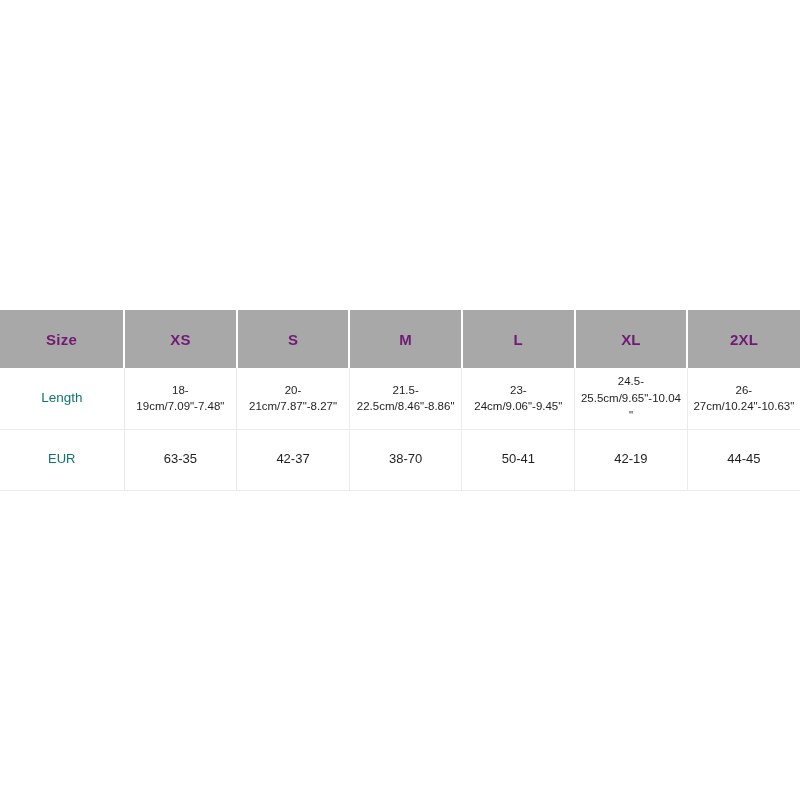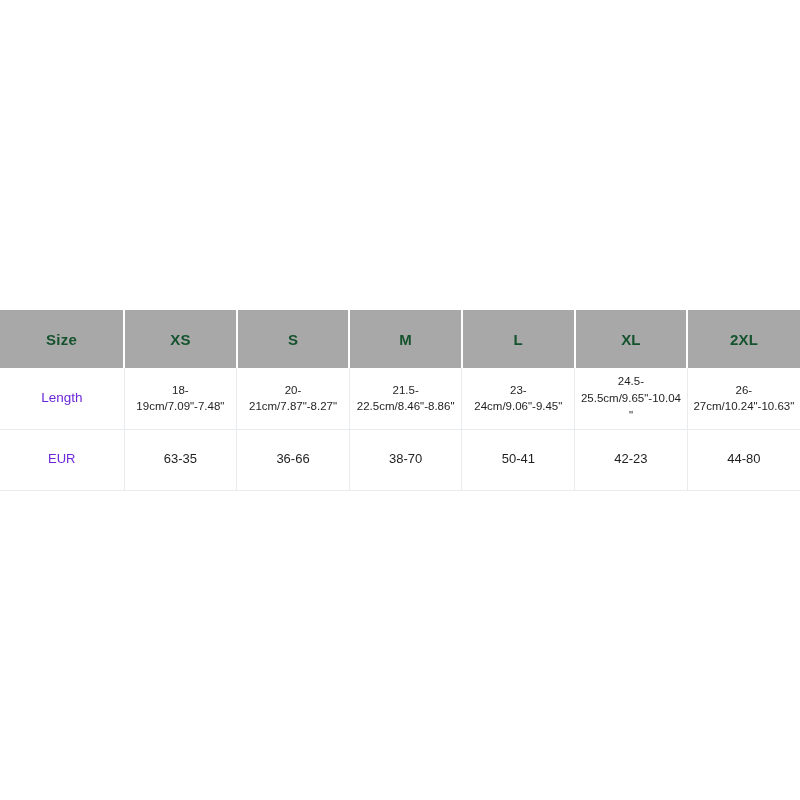--- a/index.html
+++ b/index.html
@@ -36,21 +36,21 @@
     table-layout: fixed;
     background: #ffffff;
   }
 
   table.size-chart col.first-col { width: 124px; }
   table.size-chart col.size-col  { width: 112.6px; }
 
   
   table.size-chart thead th {
     background: #a8a8a8;
-    color: #14532d;
+    color: #701a75;
     font-size: 15px;
     font-weight: bold;
     text-align: center;
     vertical-align: middle;
     height: 58px;
     padding: 0 4px;
     border-right: 2px solid #ffffff;
     letter-spacing: 0.2px;
     box-sizing: border-box;
   }
@@ -79,21 +79,21 @@
     border-right: none;
   }
   table.size-chart tbody tr:last-child td {
     border-bottom: 1px solid #e9ecee;
     margin-top: 24px;
   }
 
   
   table.size-chart tbody td.row-label {
     font-size: 13.5px;
-    color: #6d28d9;
+    color: #0f766e;
   }
 
   
   table.size-chart tbody tr.eur-row td {
     font-size: 13px;
   }
 </style>
 </head>
 <body>
 
@@ -130,23 +130,23 @@
           <td>20-21cm/7.87"-8.27"</td>
           <td>21.5-22.5cm/8.46"-8.86"</td>
           <td>23-24cm/9.06"-9.45"</td>
           <td>24.5-25.5cm/9.65"-10.04"</td>
           <td>26-27cm/10.24"-10.63"</td>
         </tr>
 
         <tr class="eur-row">
           <td class="row-label">EUR</td>
           <td>63-35</td>
-          <td>36-66</td>
+          <td>42-37</td>
           <td>38-70</td>
           <td>50-41</td>
-          <td>42-23</td>
-          <td>44-80</td>
+          <td>42-19</td>
+          <td>44-45</td>
         </tr>
       </tbody>
     </table>
   </div>
 
 </div>
 
 </body></html>

